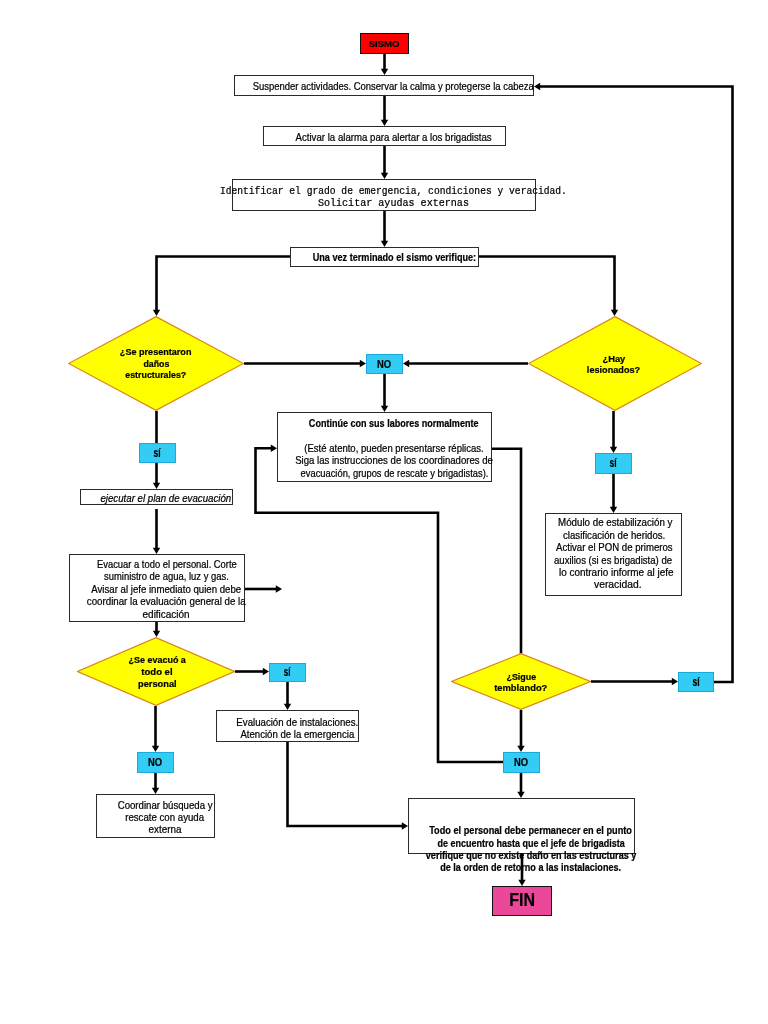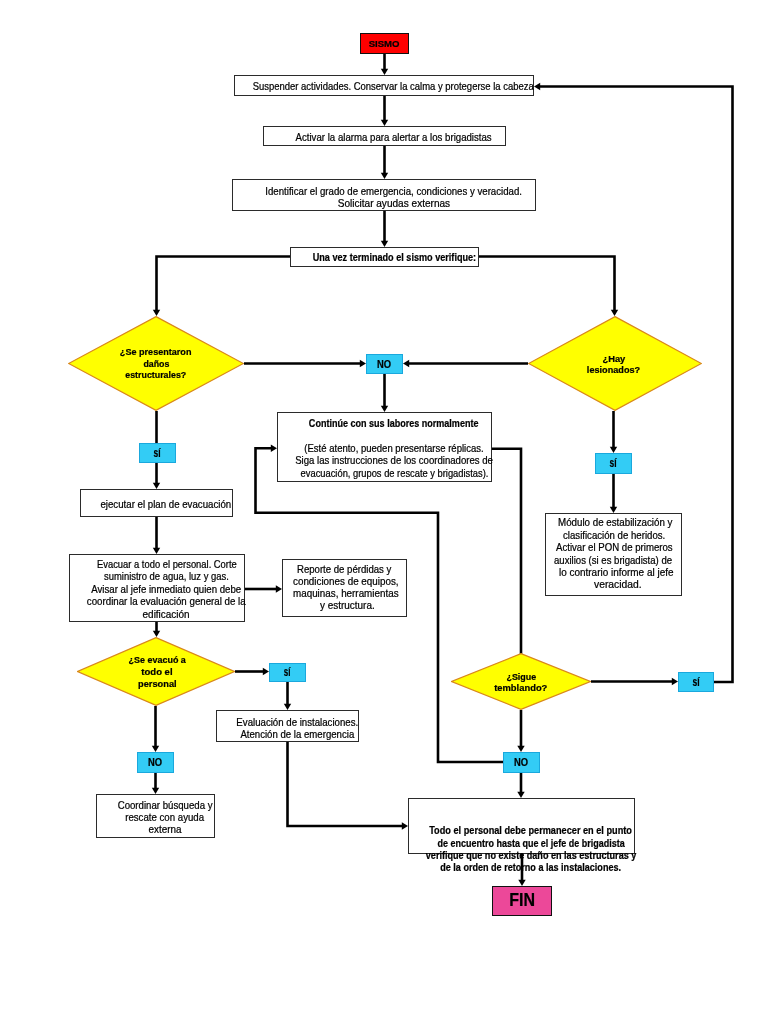--- a/index.html
+++ b/index.html
@@ -163,21 +163,21 @@
       </div>
   </div>
   <div class="node proc" style="left:263px;top:126px;width:243px;height:20px;">
     <div class="txt" style="transform:translateY(1.6px);">
         <div class="ln" style="height:12px;">
           <span class="sc" style="font-size:10.2px;transform:scaleX(0.9465);">Activar la alarma para alertar a los brigadistas</span>
         </div>
       </div>
   </div>
   <div class="node proc" style="left:232px;top:179px;width:304px;height:32px;">
-    <div class="txt" style="transform:translateY(3px);">
+    <div class="txt" style="transform:translateY(3px);font-family:Liberation Mono, monospace;">
         <div class="ln" style="height:11.4px;">
           <span class="sc" style="font-size:10.2px;transform:scaleX(0.9459);">Identificar el grado de emergencia, condiciones y veracidad.</span>
         </div>
         <div class="ln" style="height:11.4px;">
           <span class="sc" style="font-size:10.2px;transform:scaleX(0.9881);">Solicitar ayudas externas</span>
         </div>
       </div>
   </div>
   <div class="node proc" style="left:290px;top:247px;width:189px;height:20px;">
     <div class="txt" style="transform:translateY(1px);">
@@ -217,21 +217,21 @@
           <span class="sc" style="font-size:10.2px;transform:scaleX(0.9338);">(Esté atento, pueden presentarse réplicas.</span>
         </div>
         <div class="ln" style="height:12.4px;">
           <span class="sc" style="font-size:10.2px;transform:scaleX(0.9412);">Siga las instrucciones de los coordinadores de</span>
         </div>
         <div class="ln" style="height:12.4px;">
           <span class="sc" style="font-size:10.2px;transform:scaleX(0.9159);">evacuación, grupos de rescate y brigadistas).</span>
         </div>
       </div>
   </div>
-  <div class="node proc" style="left:80px;top:489px;width:153px;height:28px;">
+  <div class="node proc" style="left:80px;top:489px;width:153px;height:16px;font-style:italic;">
     <div class="txt" style="transform:translateY(2.2px);">
         <div class="ln" style="height:12px;">
           <span class="sc" style="font-size:10.2px;transform:scaleX(0.9506);">ejecutar el plan de evacuación</span>
         </div>
       </div>
   </div>
   <div class="node proc" style="left:545px;top:513px;width:137px;height:83px;align-items:center;align-items:flex-start;text-align:left;padding-left:7.7px;">
     <div class="txt" style="transform:translateY(0.3px);">
         <div class="ln" style="height:12.4px;">
           <span class="sc" style="font-size:10.2px;transform-origin:left center;transform:scaleX(0.9579);">Módulo de estabilización y</span>
@@ -262,36 +262,20 @@
           <span class="sc" style="font-size:10.2px;transform:scaleX(0.9263);">suministro de agua, luz y gas.</span>
         </div>
         <div class="ln" style="height:12.6px;">
           <span class="sc" style="font-size:10.2px;transform:scaleX(0.9459);">Avisar al jefe inmediato quien debe</span>
         </div>
         <div class="ln" style="height:12.6px;">
           <span class="sc" style="font-size:10.2px;transform:scaleX(0.9537);">coordinar la evaluación general de la</span>
         </div>
         <div class="ln" style="height:12.6px;">
           <span class="sc" style="font-size:10.2px;transform:scaleX(0.9751);">edificación</span>
-        </div>
-      </div>
-  </div>
-  <div class="node proc" style="left:282px;top:559px;width:125px;height:58px;align-items:flex-start;text-align:left;padding-left:6.2px;">
-    <div class="txt" style="transform:translateY(0.3px);">
-        <div class="ln" style="height:12.2px;">
-          <span class="sc" style="font-size:10.2px;transform-origin:left center;transform:scaleX(0.9414);">Reporte de pérdidas y</span>
-        </div>
-        <div class="ln" style="height:12.2px;">
-          <span class="sc" style="font-size:10.2px;transform-origin:left center;transform:scaleX(0.9657);">condiciones de equipos,</span>
-        </div>
-        <div class="ln" style="height:12.2px;">
-          <span class="sc" style="font-size:10.2px;transform-origin:left center;transform:scaleX(0.966);">maquinas, herramientas</span>
-        </div>
-        <div class="ln" style="height:12.2px;">
-          <span class="sc" style="font-size:10.2px;transform-origin:left center;transform:scaleX(0.9763);">y estructura.</span>
         </div>
       </div>
   </div>
   <div class="node lbl" style="left:269px;top:663px;width:37px;height:19px;">
     <div class="txt" style="transform:translateY(0px);">
         <div class="ln" style="height:12px;">
           <span class="sc" style="font-size:12.2px;font-weight:bold;transform:scaleX(0.6594);">sí</span>
         </div>
       </div>
   </div>

